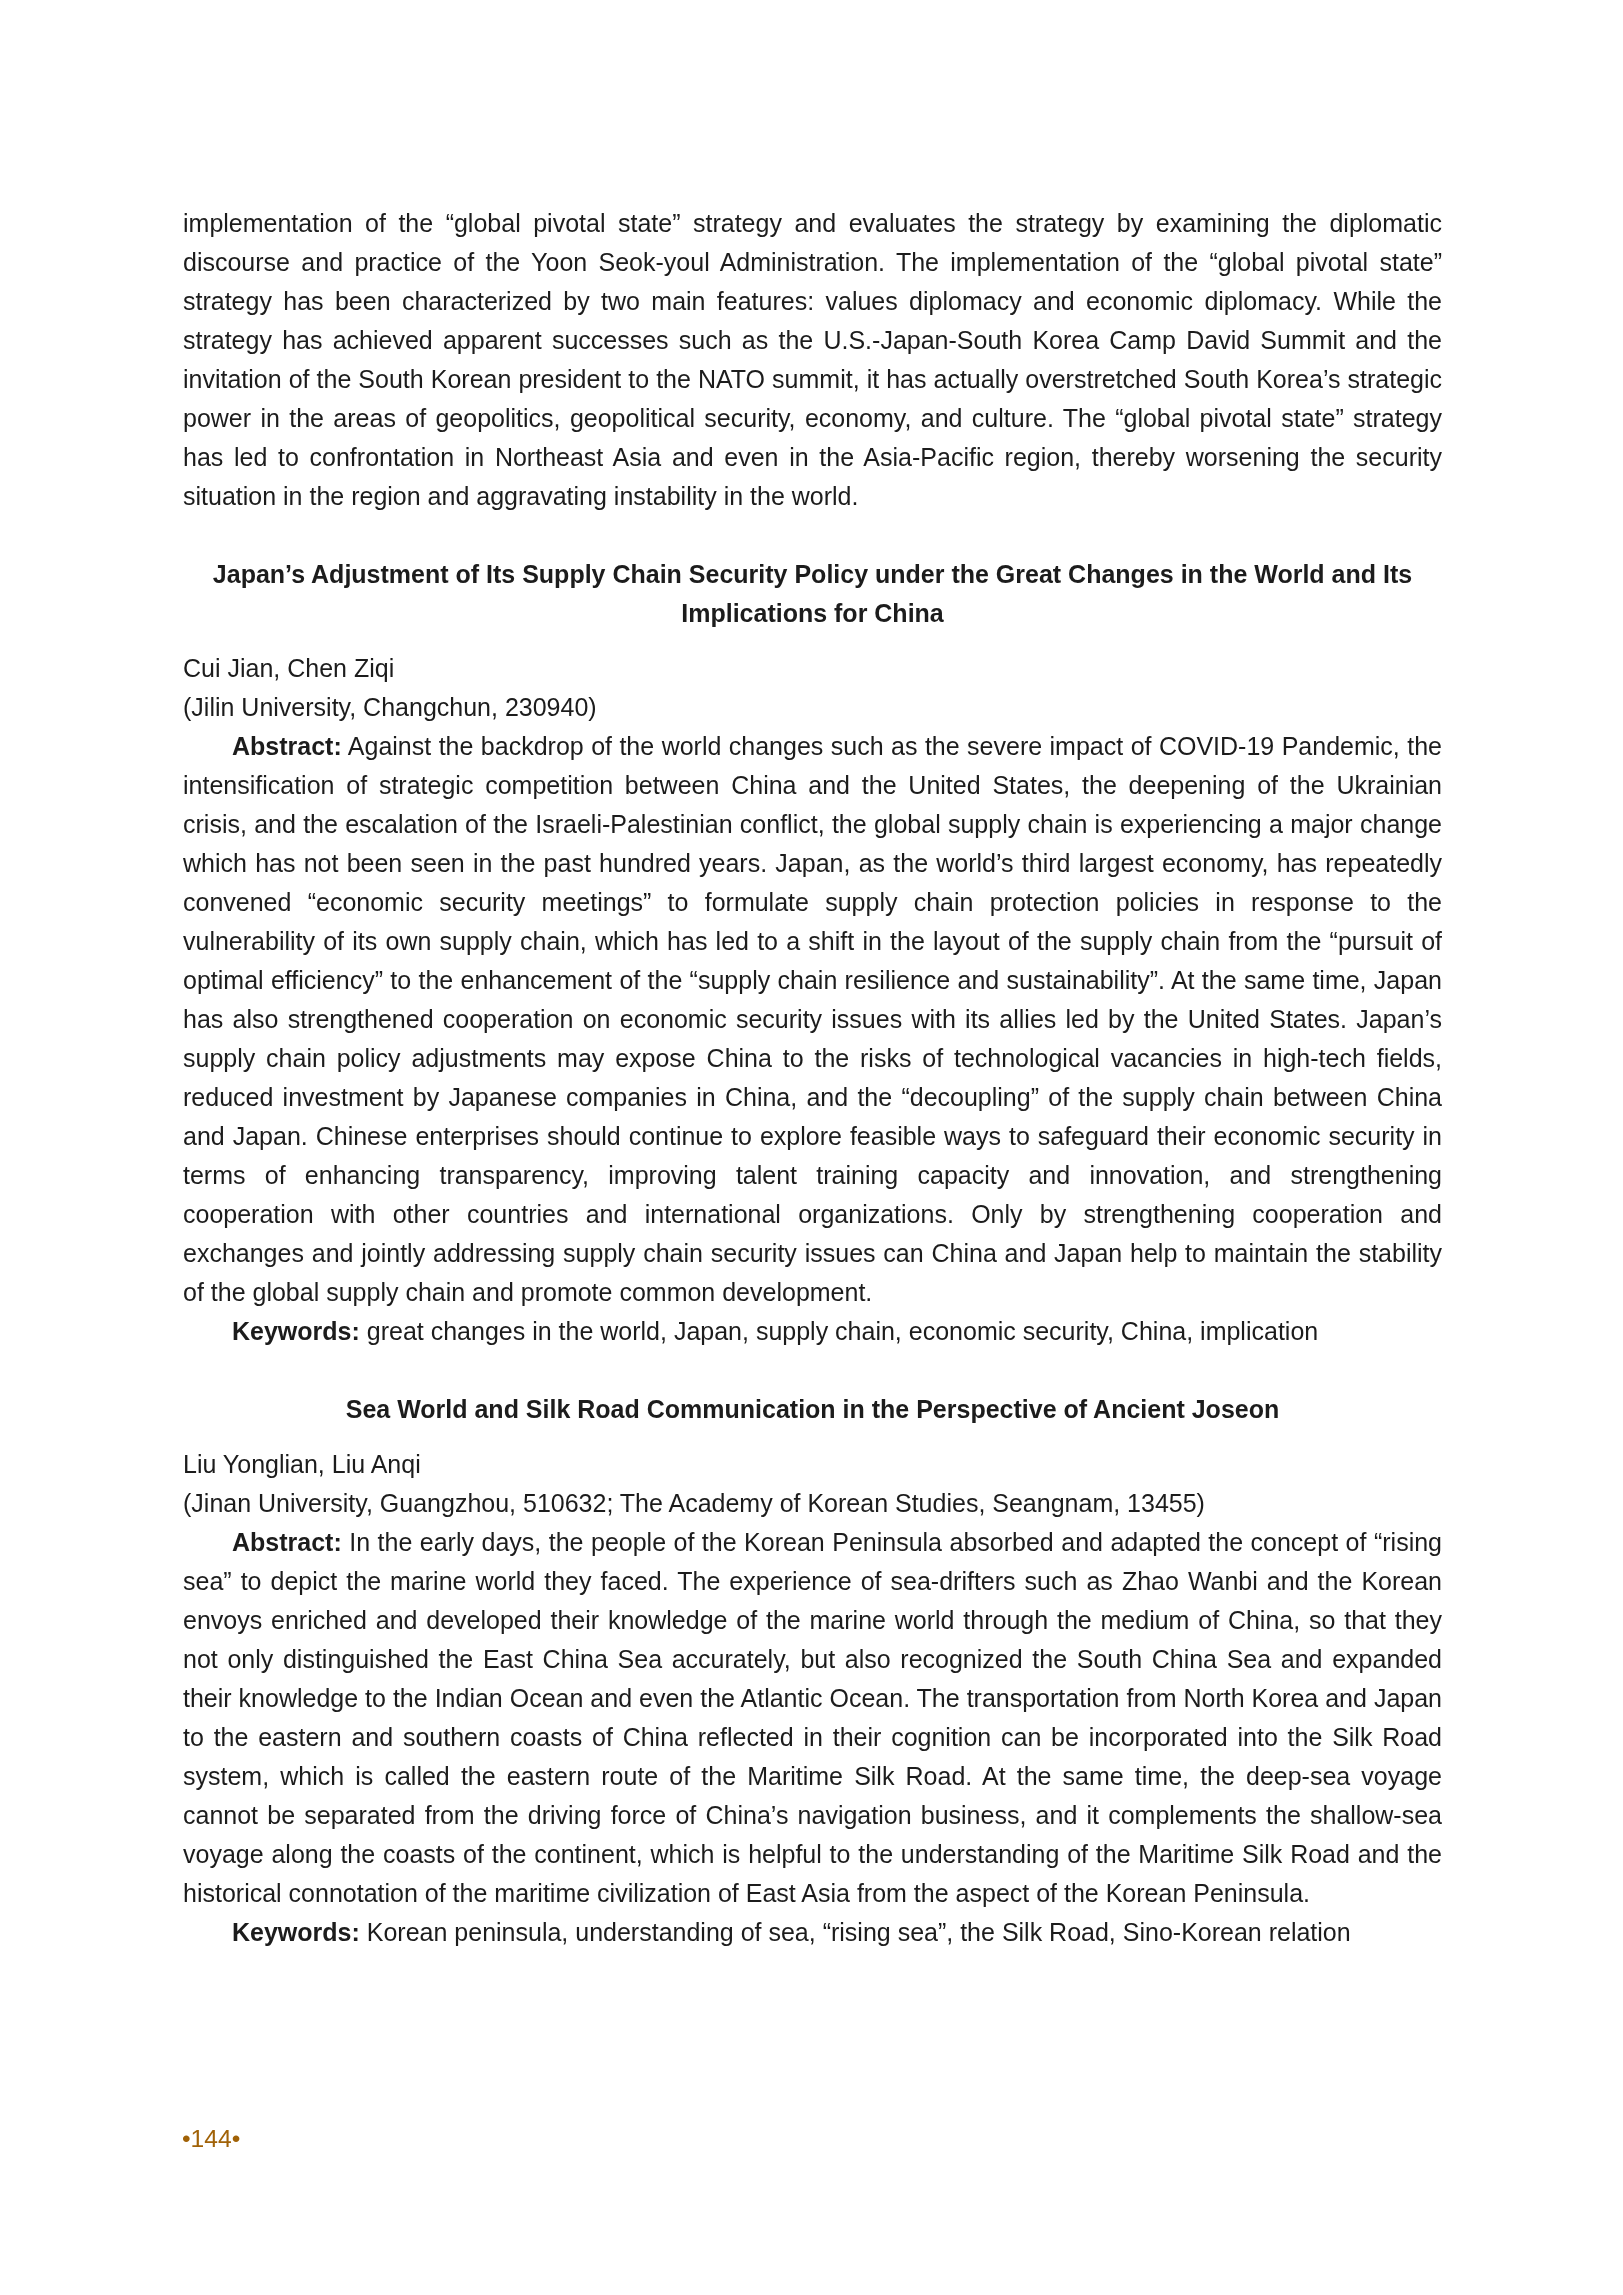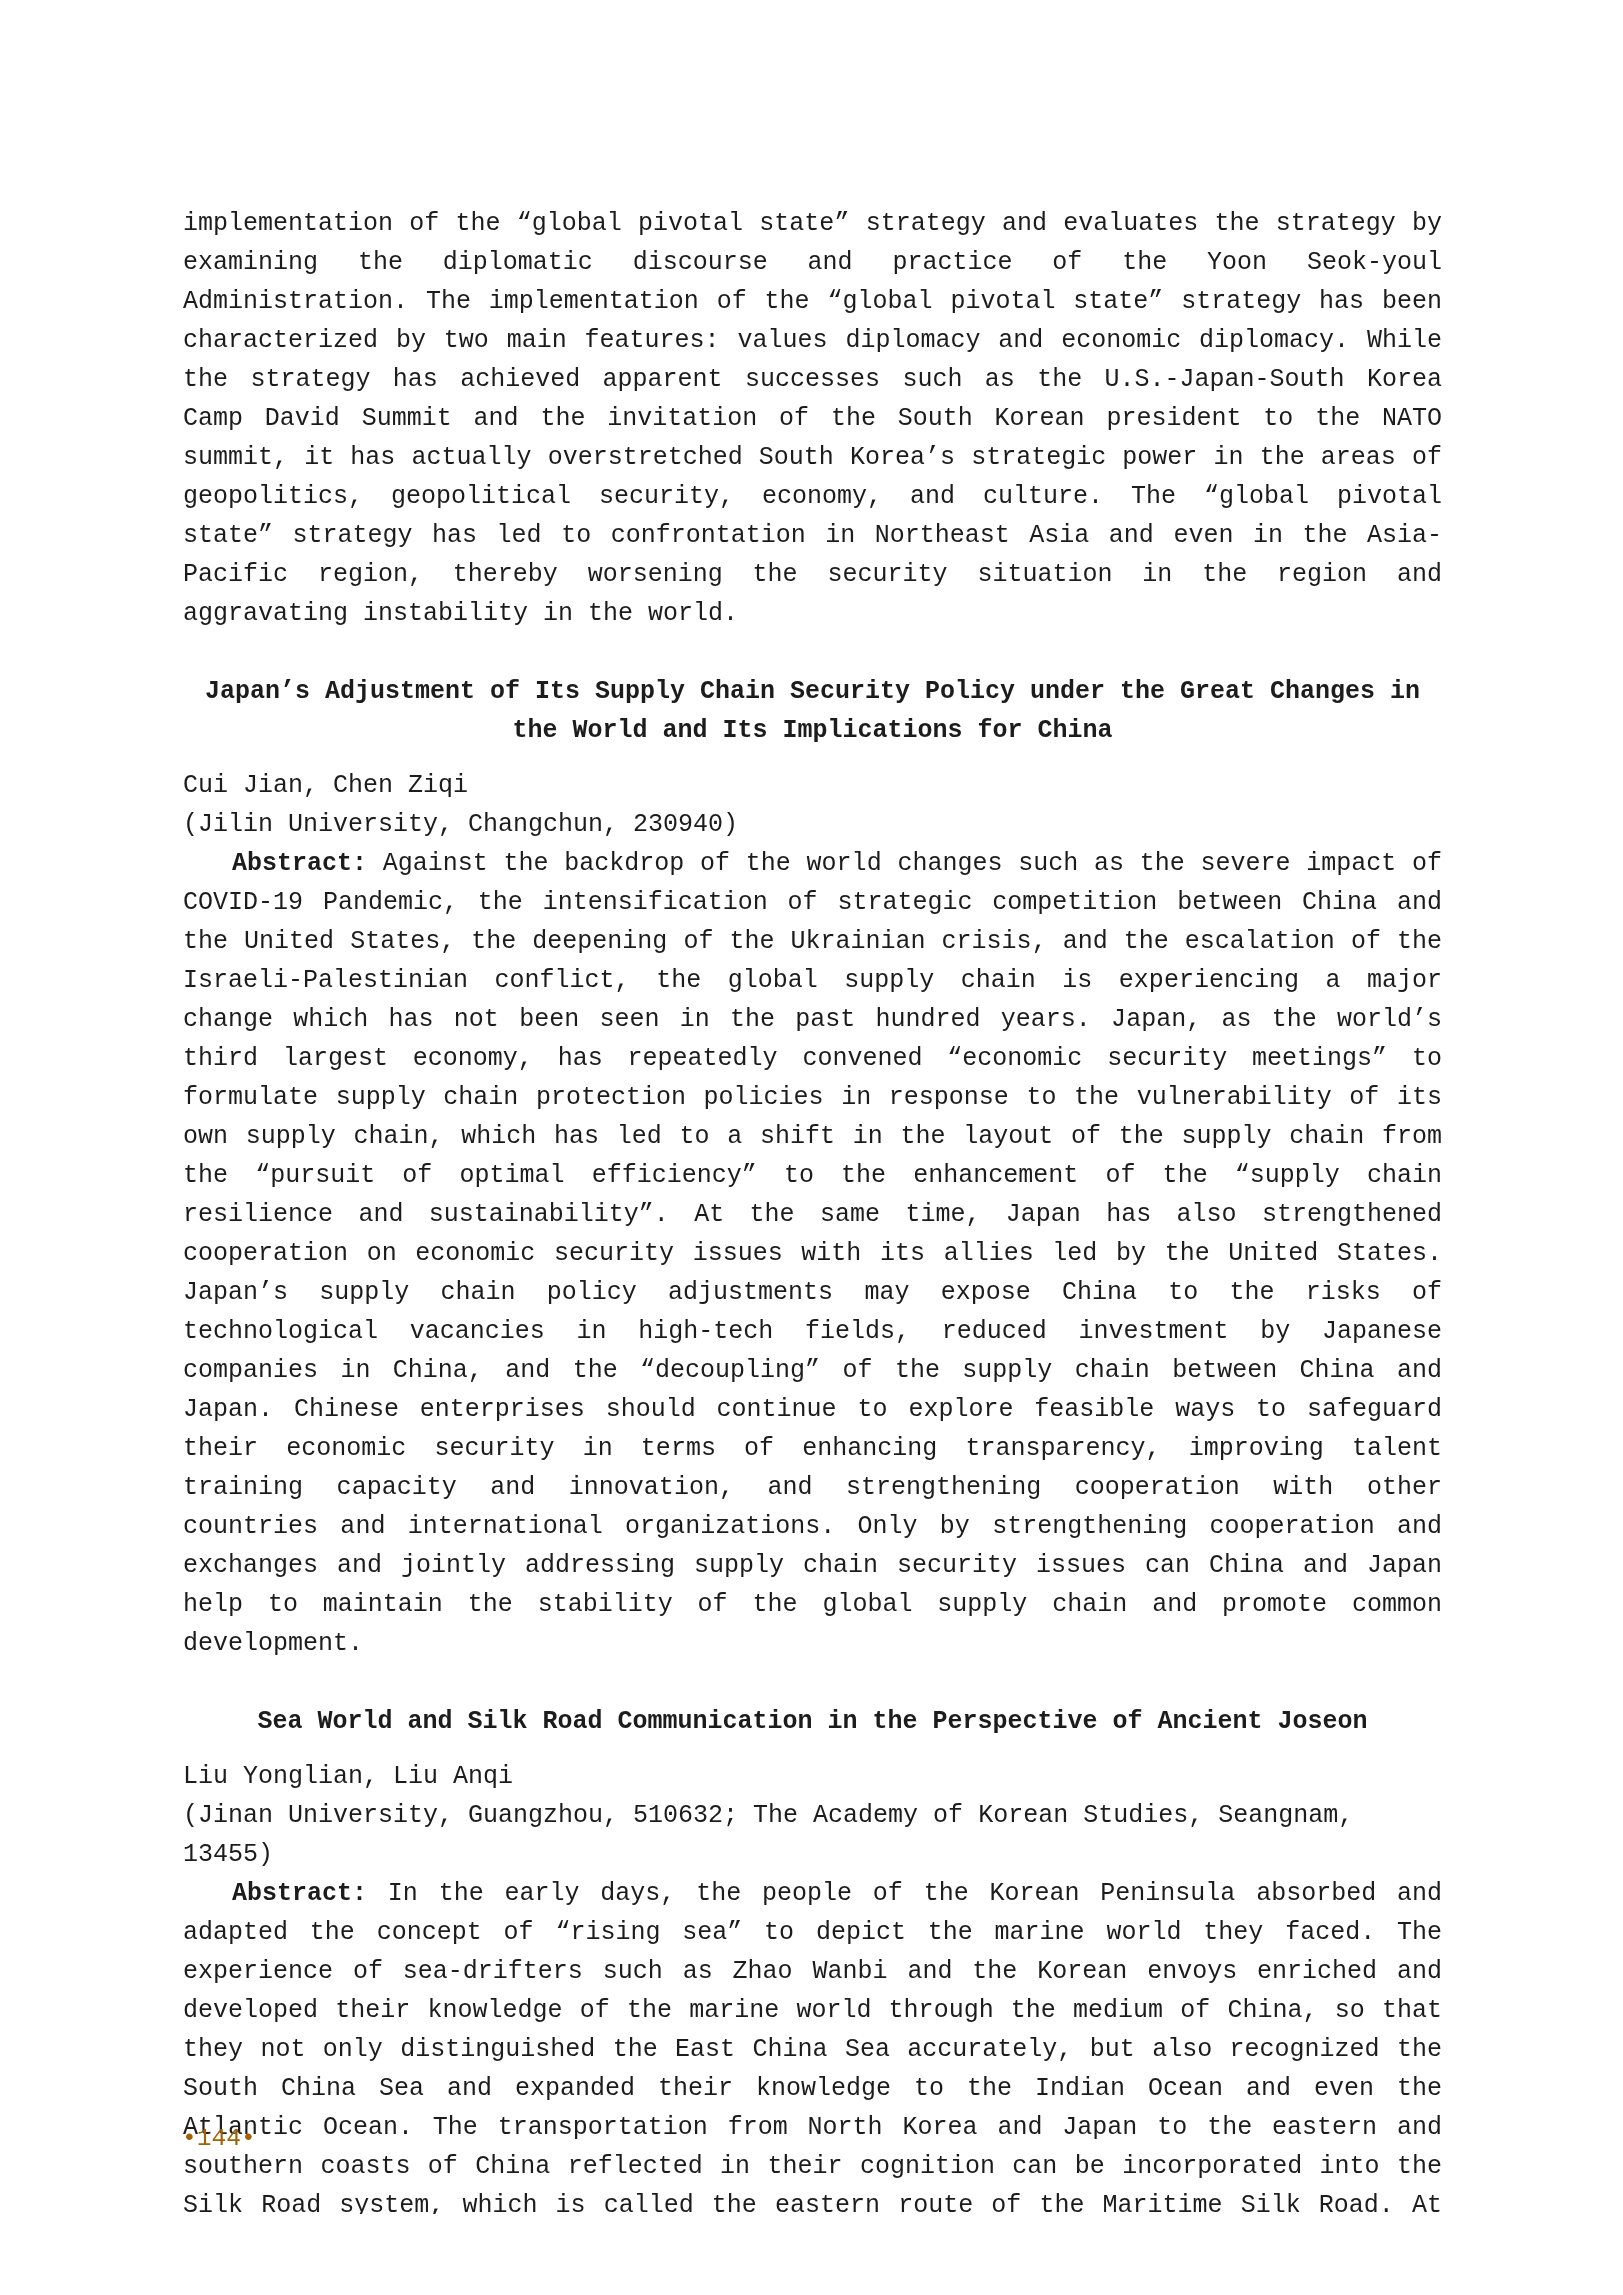--- a/index.html
+++ b/index.html
@@ -5,21 +5,21 @@
   html, body {
     margin: 0;
     padding: 0;
     background: #ffffff;
   }
   .page {
     position: relative;
     width: 1623px;
     height: 2214px;
     background: #ffffff;
-    font-family: Liberation Mono, monospace;
+    font-family: Liberation Sans, sans-serif;
     color: #1c1c1c;
     overflow: hidden;
   }
   .content {
     position: absolute;
     left: 183px;
     top: 204px;
     width: 1259px;
     font-size: 25px;
     line-height: 39px;
@@ -59,20 +59,21 @@
 
     <section class="article continued">
       <p class="body-text">implementation of the “global pivotal state” strategy and evaluates the strategy by examining the diplomatic discourse and practice of the Yoon Seok-youl Administration. The implementation of the “global pivotal state” strategy has been characterized by two main features: values diplomacy and economic diplomacy. While the strategy has achieved apparent successes such as the U.S.-Japan-South Korea Camp David Summit and the invitation of the South Korean president to the NATO summit, it has actually overstretched South Korea’s strategic power in the areas of geopolitics, geopolitical security, economy, and culture. The “global pivotal state” strategy has led to confrontation in Northeast Asia and even in the Asia-Pacific region, thereby worsening the security situation in the region and aggravating instability in the world.</p>
     </section>
 
     <section class="article">
       <h2 class="title">Japan’s Adjustment of Its Supply Chain Security Policy under the Great Changes in the World and Its Implications for China</h2>
       <p class="center">Cui Jian, Chen Ziqi</p>
       <p class="center">(Jilin University, Changchun, 230940)</p>
       <p class="body-text indented"><b>Abstract:</b><span> Against the backdrop of the world changes such as the severe impact of COVID-19 Pandemic, the intensification of strategic competition between China and the United States, the deepening of the Ukrainian crisis, and the escalation of the Israeli-Palestinian conflict, the global supply chain is experiencing a major change which has not been seen in the past hundred years. Japan, as the world’s third largest economy, has repeatedly convened “economic security meetings” to formulate supply chain protection policies in response to the vulnerability of its own supply chain, which has led to a shift in the layout of the supply chain from the “pursuit of optimal efficiency” to the enhancement of the “supply chain resilience and sustainability”. At the same time, Japan has also strengthened cooperation on economic security issues with its allies led by the United States. Japan’s supply chain policy adjustments may expose China to the risks of technological vacancies in high-tech fields, reduced investment by Japanese companies in China, and the “decoupling” of the supply chain between China and Japan. Chinese enterprises should continue to explore feasible ways to safeguard their economic security in terms of enhancing transparency, improving talent training capacity and innovation, and strengthening cooperation with other countries and international organizations. Only by strengthening cooperation and exchanges and jointly addressing supply chain security issues can China and Japan help to maintain the stability of the global supply chain and promote common development.</span></p>
+      <p class="body-text indented"><b>Keywords:</b><span> great changes in the world, Japan, supply chain, economic security, China, implication</span></p>
     </section>
 
     <section class="article">
       <h2 class="title">Sea World and Silk Road Communication in the Perspective of Ancient Joseon</h2>
       <p class="center">Liu Yonglian, Liu Anqi</p>
       <p class="center">(Jinan University, Guangzhou, 510632; The Academy of Korean Studies, Seangnam, 13455)</p>
       <p class="body-text indented"><b>Abstract:</b><span> In the early days, the people of the Korean Peninsula absorbed and adapted the concept of “rising sea” to depict the marine world they faced. The experience of sea-drifters such as Zhao Wanbi and the Korean envoys enriched and developed their knowledge of the marine world through the medium of China, so that they not only distinguished the East China Sea accurately, but also recognized the South China Sea and expanded their knowledge to the Indian Ocean and even the Atlantic Ocean. The transportation from North Korea and Japan to the eastern and southern coasts of China reflected in their cognition can be incorporated into the Silk Road system, which is called the eastern route of the Maritime Silk Road. At the same time, the deep-sea voyage cannot be separated from the driving force of China’s navigation business, and it complements the shallow-sea voyage along the coasts of the continent, which is helpful to the understanding of the Maritime Silk Road and the historical connotation of the maritime civilization of East Asia from the aspect of the Korean Peninsula.</span></p>
       <p class="body-text indented"><b>Keywords:</b><span> Korean peninsula, understanding of sea, “rising sea”, the Silk Road, Sino-Korean relation</span></p>
     </section>
 

